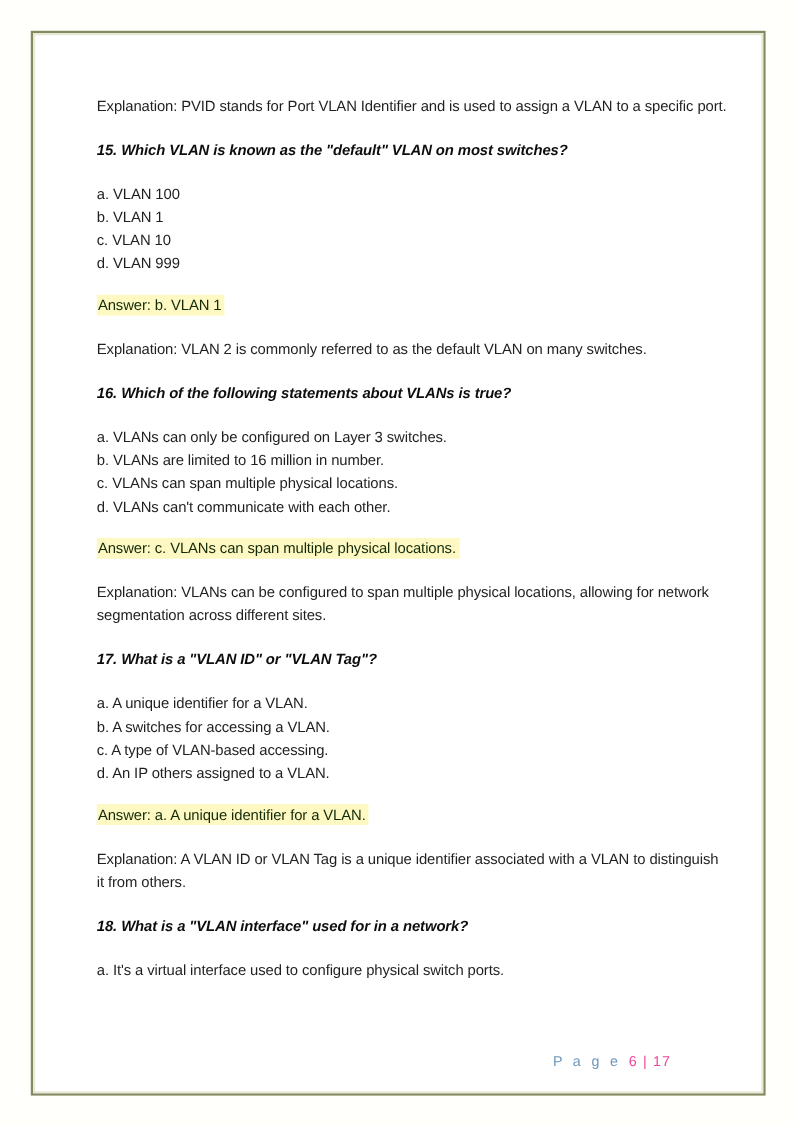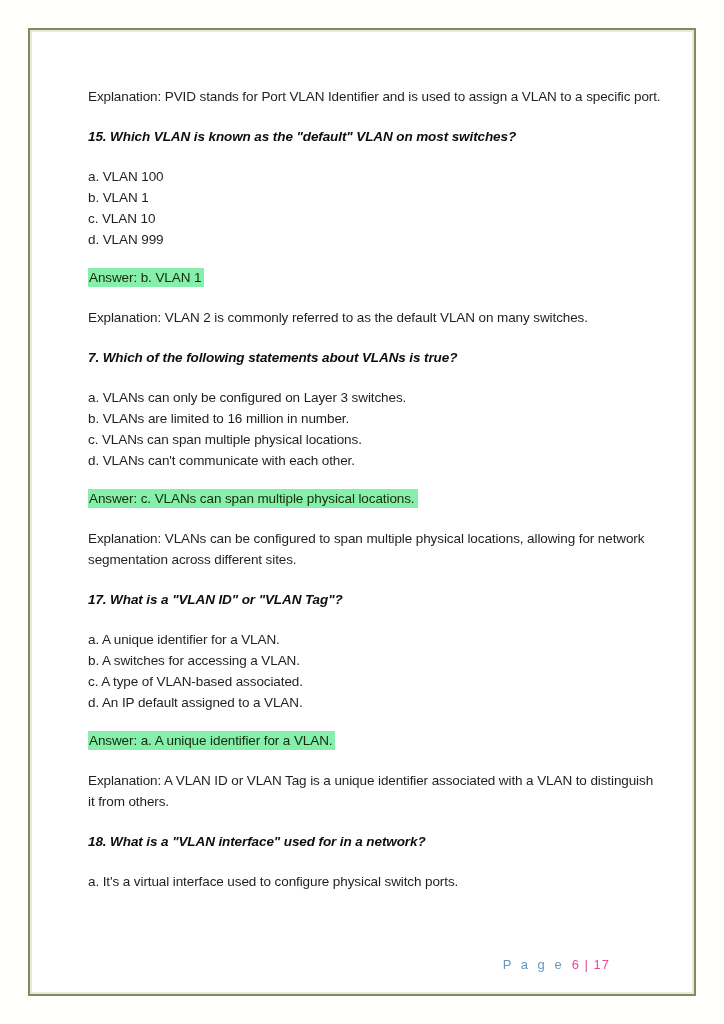--- a/index.html
+++ b/index.html
@@ -36,21 +36,21 @@
   .question {
     font-weight: bold;
     color: #0d0d0d;
     margin-bottom: 19px;
     font-style: italic;
   }
   .options { margin-bottom: 17px; }
   .options p { margin: 0; }
   .answer-line { margin-bottom: 19px; }
   .highlight {
-    background: #86efac;
+    background: #fef9c3;
     color: #142b0a;
     padding: 2px 3px 2px 1px;
   }
   .footer {
     position: absolute;
     right: 114px;
     bottom: 52px;
     font-size: 13px;
     letter-spacing: 1px;
   }
@@ -70,36 +70,36 @@
     <p class="question">15. Which VLAN is known as the "default" VLAN on most switches?</p>
     <div class="options">
       <p>a. VLAN 100</p>
       <p>b. VLAN 1</p>
       <p>c. VLAN 10</p>
       <p>d. VLAN 999</p>
     </div>
     <p class="answer-line"><span class="highlight">Answer: b. VLAN 1</span></p>
     <p class="para">Explanation: VLAN 2 is commonly referred to as the default VLAN on many switches.</p>
 
-    <p class="question">7. Which of the following statements about VLANs is true?</p>
+    <p class="question">16. Which of the following statements about VLANs is true?</p>
     <div class="options">
       <p>a. VLANs can only be configured on Layer 3 switches.</p>
       <p>b. VLANs are limited to 16 million in number.</p>
       <p>c. VLANs can span multiple physical locations.</p>
       <p>d. VLANs can't communicate with each other.</p>
     </div>
     <p class="answer-line"><span class="highlight">Answer: c. VLANs can span multiple physical locations.</span></p>
     <p class="para">Explanation: VLANs can be configured to span multiple physical locations, allowing for network segmentation across different sites.</p>
 
     <p class="question">17. What is a "VLAN ID" or "VLAN Tag"?</p>
     <div class="options">
       <p>a. A unique identifier for a VLAN.</p>
       <p>b. A switches for accessing a VLAN.</p>
-      <p>c. A type of VLAN-based associated.</p>
-      <p>d. An IP default assigned to a VLAN.</p>
+      <p>c. A type of VLAN-based accessing.</p>
+      <p>d. An IP others assigned to a VLAN.</p>
     </div>
     <p class="answer-line"><span class="highlight">Answer: a. A unique identifier for a VLAN.</span></p>
     <p class="para">Explanation: A VLAN ID or VLAN Tag is a unique identifier associated with a VLAN to distinguish it from others.</p>
 
     <p class="question">18. What is a "VLAN interface" used for in a network?</p>
     <div class="options">
       <p>a. It's a virtual interface used to configure physical switch ports.</p>
     </div>
 
   </div>

